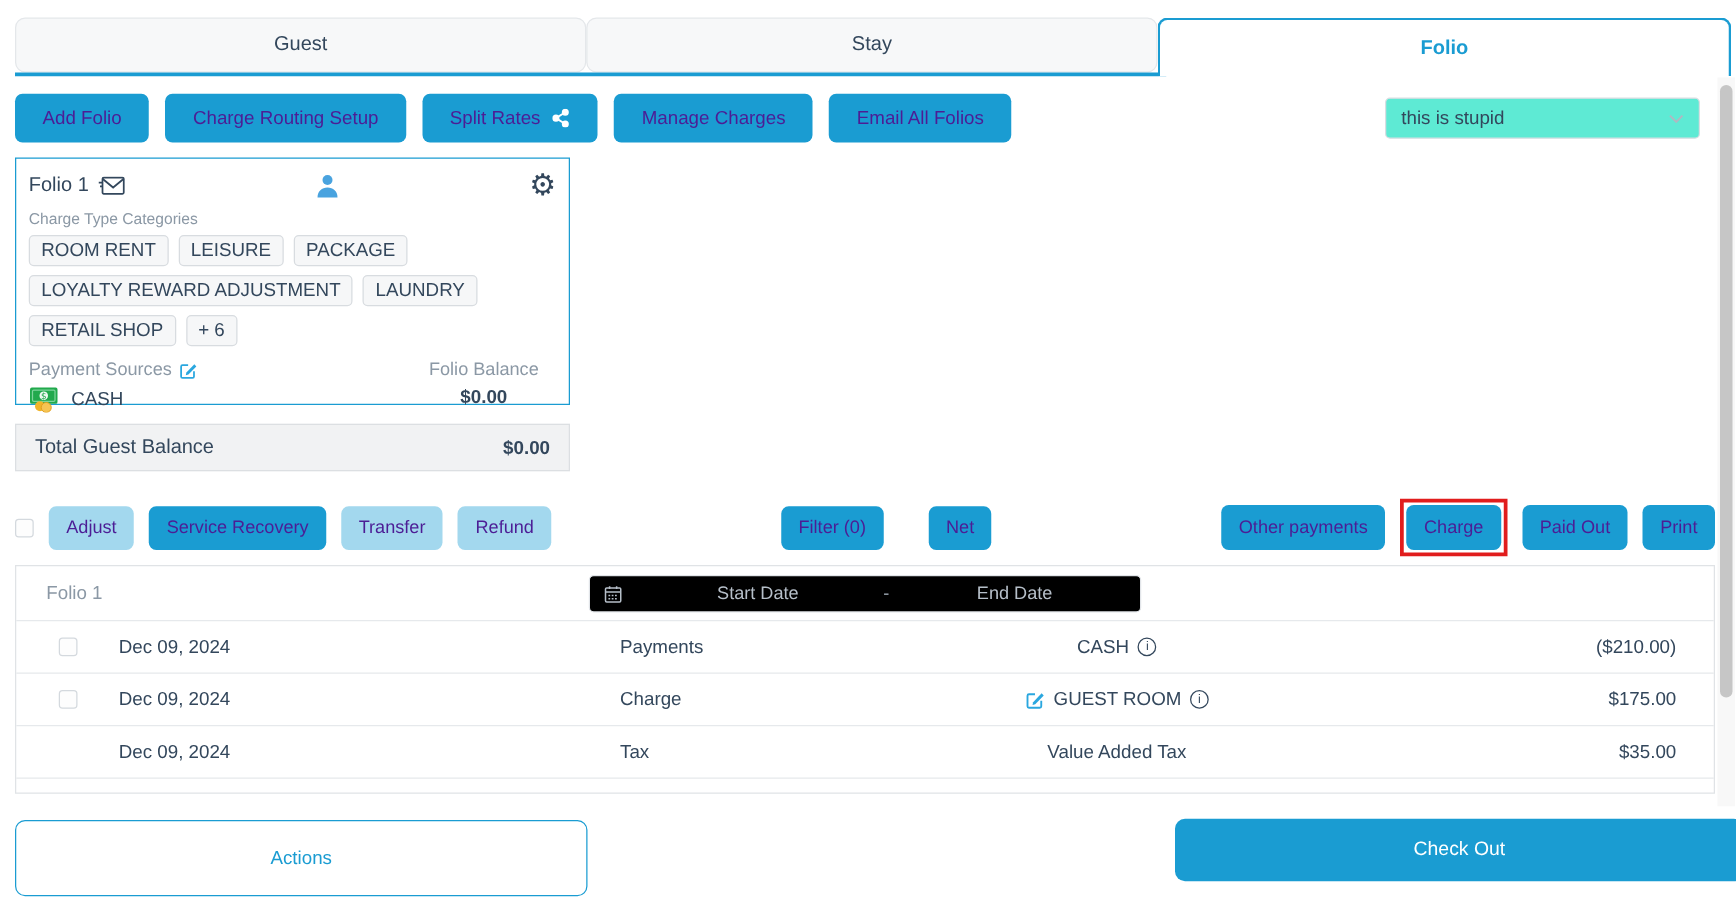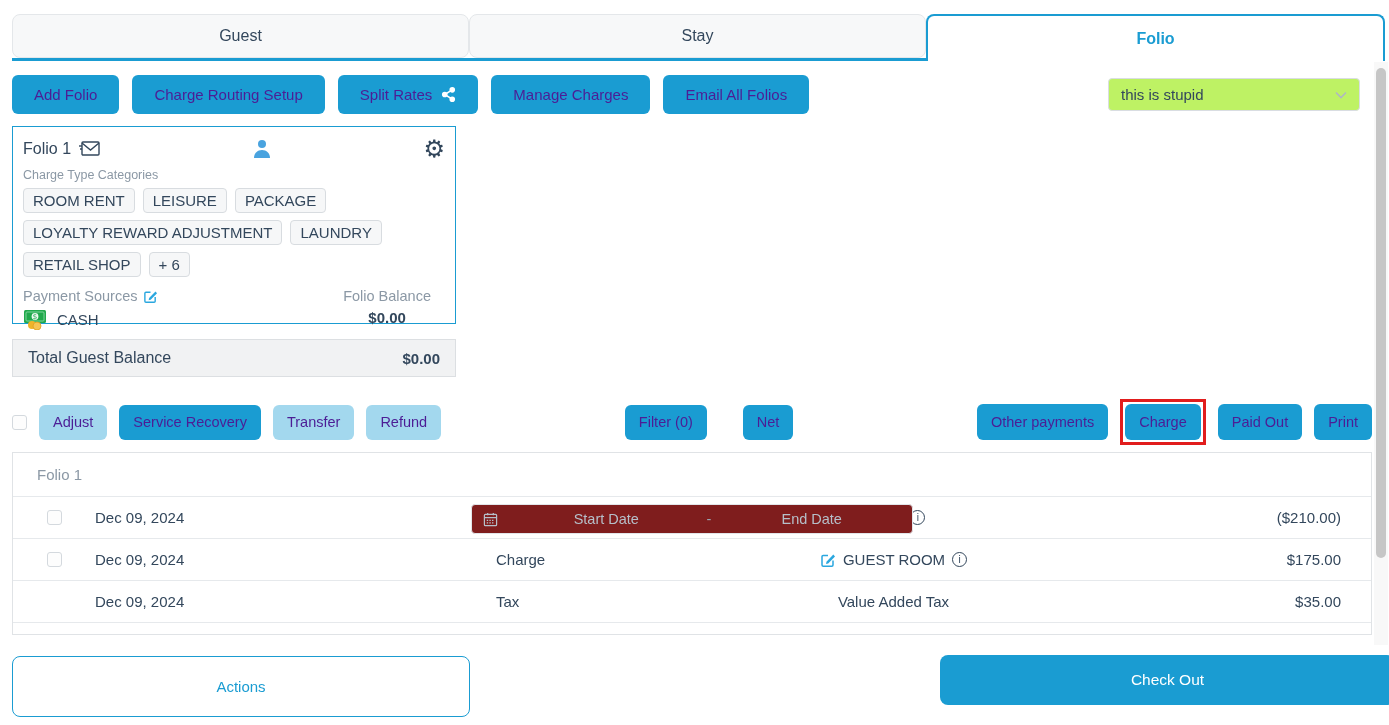--- a/index.html
+++ b/index.html
@@ -28,21 +28,21 @@
   .tabs::after{content:"";position:absolute;left:0;right:452px;bottom:0;height:3px;background:var(--blue);}
   .tab{flex:1;height:44px;background:#f7f8f9;border:1px solid #e4e7ea;border-radius:8px;
        display:flex;align-items:center;justify-content:center;font-size:16px;color:var(--ink);cursor:pointer;}
   .tab.active{height:47px;background:#fff;border:2px solid var(--blue);border-bottom:none;
        border-radius:8px 8px 0 0;color:var(--blue);font-weight:bold;z-index:2;}
   
   .toolbar{position:absolute;left:12px;top:75px;right:29px;height:39px;display:flex;align-items:center;gap:13px;}
   .btn{background:var(--blue);color:#4c1d95;border:none;border-radius:6px;height:39px;padding:0 22px;
        font-size:15px;font-family:inherit;display:inline-flex;align-items:center;justify-content:center;gap:9px;cursor:pointer;}
   .select{margin-left:auto;width:252px;height:33px;border:1px solid #d9dde2;border-radius:4px;
-       display:flex;align-items:center;padding:0 12px;font-size:15px;color:var(--ink);background:#bef264;cursor:pointer;}
+       display:flex;align-items:center;padding:0 12px;font-size:15px;color:var(--ink);background:#5eead4;cursor:pointer;}
   .select .chev{margin-left:auto;}
   
   .card{position:absolute;left:12px;top:126px;width:444px;height:198px;border:1px solid var(--blue);background:#fff;padding:10px 10px;}
   .card-head{display:flex;align-items:center;justify-content:space-between;}
   .card-title{display:flex;align-items:center;gap:7px;font-size:16px;}
   .cat-label{font-size:12.5px;color:var(--gray-label);margin-top:7px;}
   .chips{display:flex;flex-wrap:wrap;gap:7px 8px;margin-top:6px;max-width:426px;}
   .chip{border:1px solid var(--chip-border);background:var(--chip-bg);border-radius:4px;
         padding:3px 9px;font-size:15px;color:var(--ink);white-space:nowrap;}
   .card-foot{display:flex;justify-content:space-between;margin-top:11px;}
@@ -67,21 +67,21 @@
   .red-wrap{border:3px solid var(--red);padding:2px;display:inline-flex;}
   .split{display:inline-flex;align-items:stretch;background:var(--blue);border-radius:6px;height:36px;cursor:pointer;}
   .split .main{display:flex;align-items:center;padding:0 17px;color:#fff;font-size:14.5px;}
   .split .div{width:1px;background:rgba(255,255,255,.45);margin:0;}
   .split .caret{display:flex;align-items:center;padding:0 10px;}
   
   .table{position:absolute;left:12px;top:452px;width:1360px;height:183px;border:1px solid #e0e3e6;background:#fff;}
   .t-head{position:relative;height:44px;border-bottom:1px solid var(--line);display:flex;align-items:center;}
   .t-head .group{margin-left:24px;font-size:15px;color:var(--gray-label);}
   .daterange{position:absolute;left:458px;top:7px;width:442px;height:30px;border:1px solid #e2e5e9;border-radius:4px;
-        display:flex;align-items:center;color:var(--placeholder);font-size:14.5px;background:#7f1d1d;margin-top:44px;}
+        display:flex;align-items:center;color:var(--placeholder);font-size:14.5px;background:#000000;}
   .daterange .cal{margin:0 8px 0 11px;display:flex;}
   .daterange .ph{flex:1;text-align:center;}
   .daterange .sep{color:#9aa4af;}
   .t-row{display:flex;align-items:center;height:42px;border-bottom:1px solid var(--line);padding-right:30px;font-size:15px;}
   .c-pad{width:34px;flex:none;}
   .c-check{width:48px;flex:none;display:flex;align-items:center;}
   .c-date{width:401px;flex:none;}
   .c-type{width:150px;flex:none;}
   .c-detail{flex:1;display:flex;align-items:center;justify-content:center;gap:7px;}
   .c-amount{width:200px;flex:none;text-align:right;}

